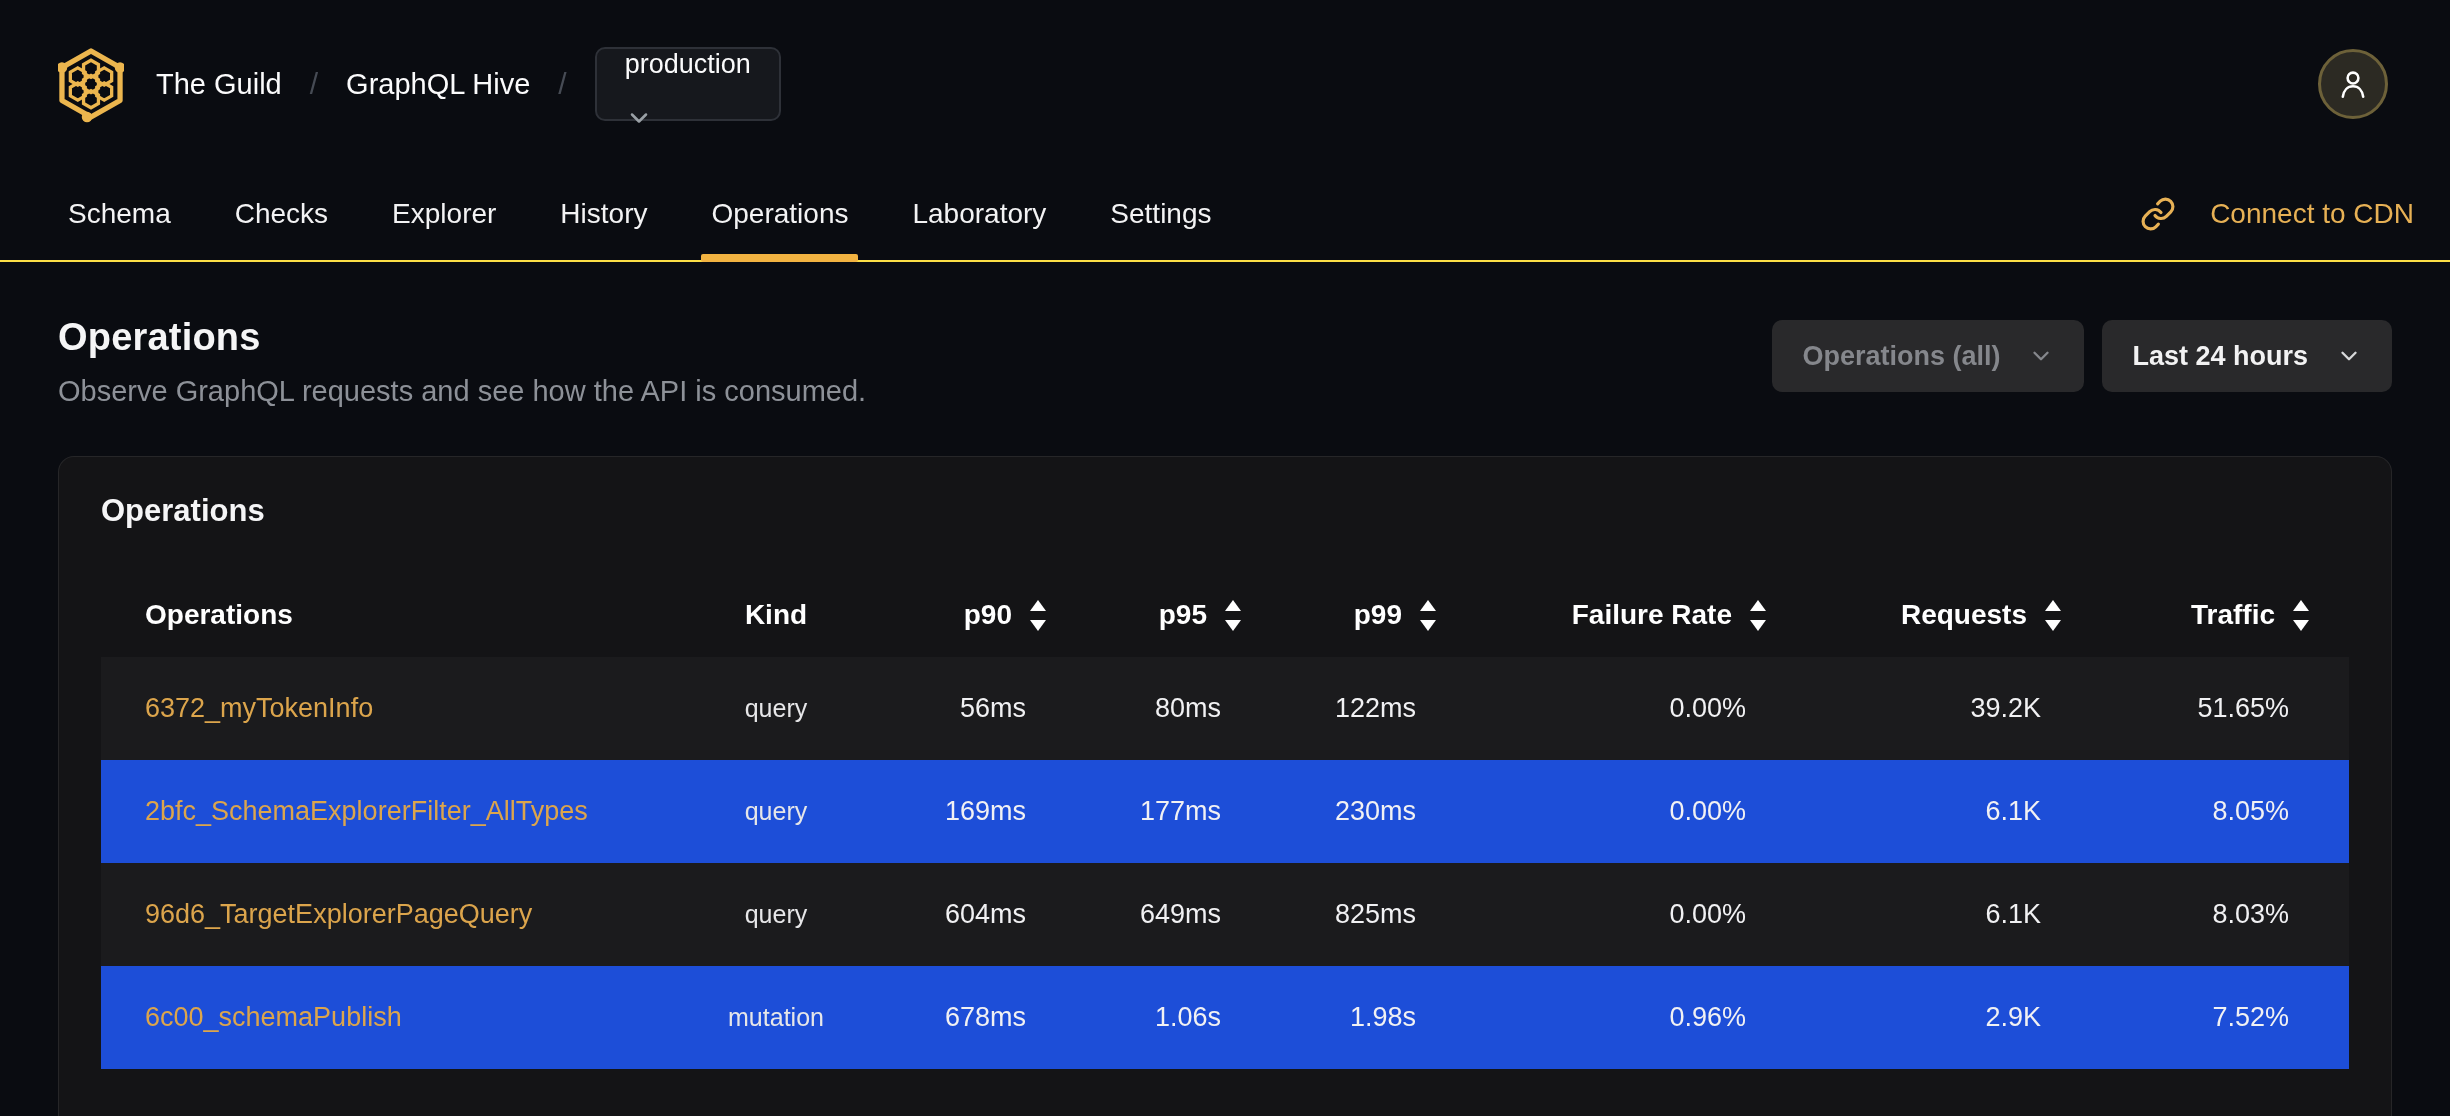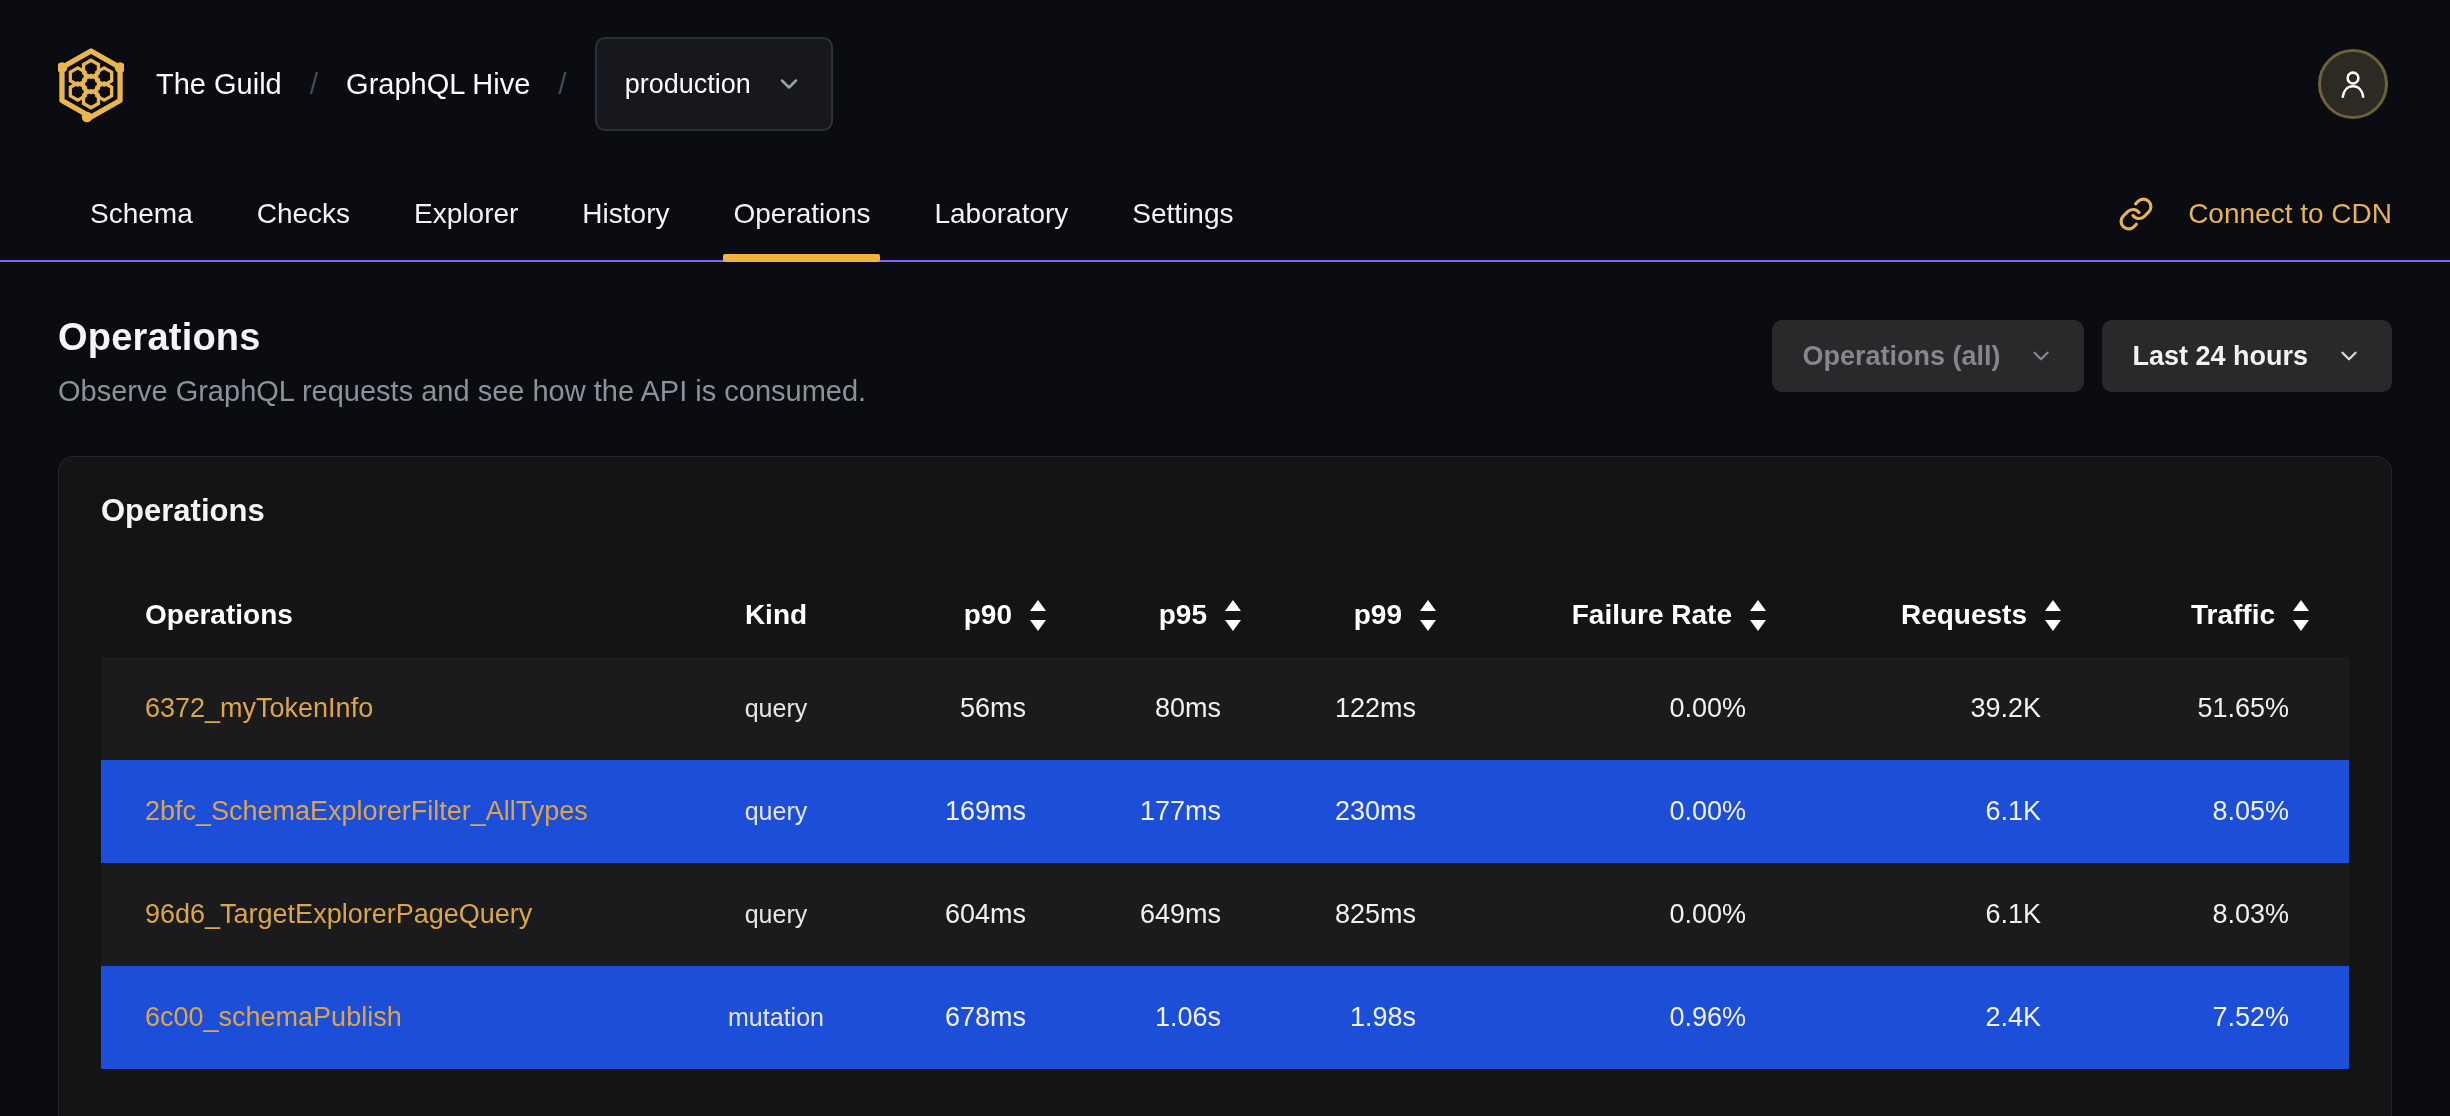--- a/index.html
+++ b/index.html
@@ -13,34 +13,34 @@
   .topbar {
     height: 168px;
     display: flex; align-items: center; justify-content: space-between;
     padding: 0 62px 0 58px;
   }
   .breadcrumb { display: flex; align-items: center; gap: 28px; }
   .crumb { font-size: 29px; font-weight: 500; color: #fbfbfc; cursor: pointer; }
   .crumb-sep { font-size: 30px; font-weight: 300; color: #464b54; }
   .logo-icon { margin-right: 4px; display: flex; }
   .target-select {
-    display: flex; align-items: center; gap: 24px;
+    display: flex; gap: 24px;
     background: #16181d; border: 2px solid #2e3138; border-radius: 10px;
-    height: 94px; padding: 0 28px; color: #fbfbfc;
-    font-size: 27px; font-family: inherit; cursor: pointer;
+    height: 74px; padding: 0 28px; color: #fbfbfc;
+    font-size: 27px; font-family: inherit; cursor: pointer; flex-direction: column;
   }
   .avatar-btn {
     width: 70px; height: 70px; border-radius: 50%;
     background: #2c2a23; border: 3px solid #6d6139;
     display: flex; align-items: center; justify-content: center; cursor: pointer;
   }
   
   .tabs {
     display: flex; align-items: stretch;
-    padding: 0 58px; border-bottom: 2px solid #8b5cf6; height: 94px;
+    padding: 0 36px; border-bottom: 2px solid #fde047; height: 94px;
   }
   .tab {
     background: none; border: none; color: #f3f3f4; font-family: inherit;
     font-size: 28px; padding: 0 32px; position: relative; cursor: pointer;
   }
   .tab.active::after {
     content: ""; position: absolute; left: 22px; right: 22px; bottom: -2px;
     height: 8px; background: #f2b341; border-radius: 2px;
   }
   .cdn-link {
@@ -285,19 +285,19 @@
             <div class="td align-right">6.1K</div>
             <div class="td align-right">8.03%</div>
           </div>
           <div class="tr even">
             <div class="td align-left"><a class="op-link">6c00_schemaPublish</a></div>
             <div class="td align-center">mutation</div>
             <div class="td align-right">678ms</div>
             <div class="td align-right">1.06s</div>
             <div class="td align-right">1.98s</div>
             <div class="td align-right">0.96%</div>
-            <div class="td align-right">2.4K</div>
+            <div class="td align-right">2.9K</div>
             <div class="td align-right">7.52%</div>
           </div>
         </div>
     </div>
   </section>
 </main>
 
 </body></html>

